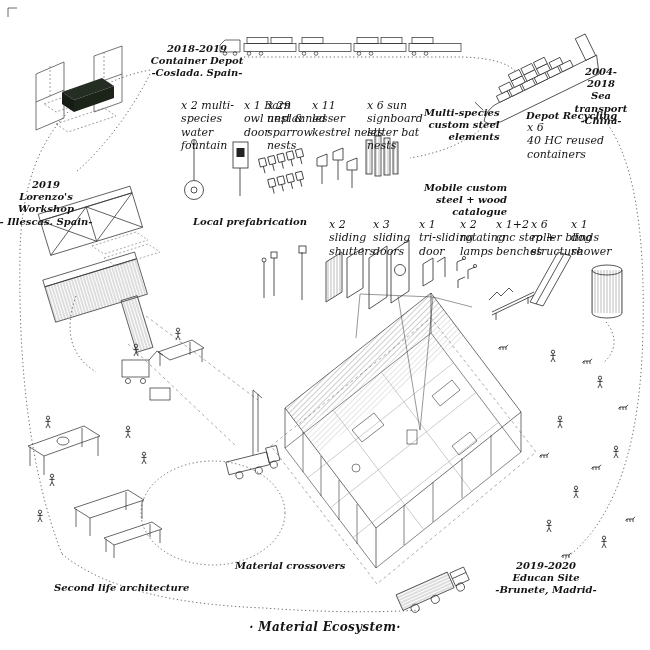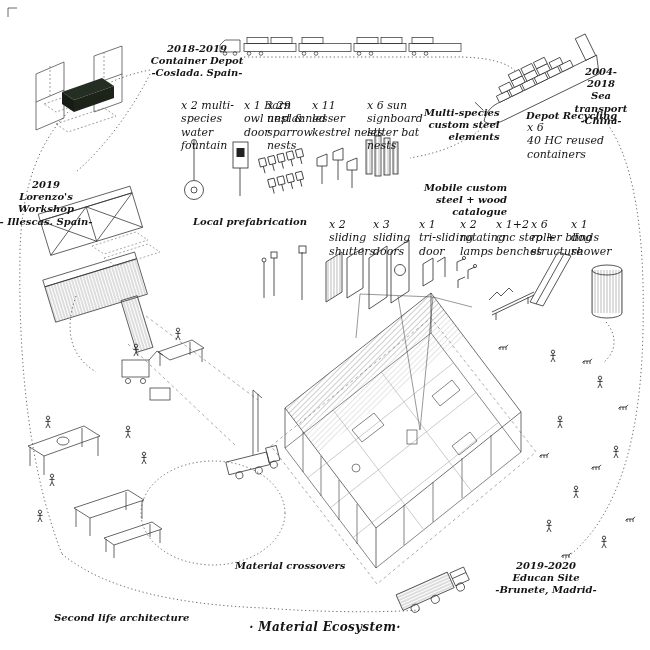--- a/index.html
+++ b/index.html
@@ -439,19 +439,19 @@
 <div class="lbl s7" style="left:496px; top:218px;">x 1+2
 cnc step +
 benches</div>
 <div class="lbl s7" style="left:531px; top:218px;">x 6
 roller blinds
 structure</div>
 <div class="lbl s7" style="left:571px; top:218px;">x 1
 dog
 shower</div>
 
-<div class="lbl b s8" style="left:54px;  top:582px;margin-top:30px;">Second life architecture</div>
+<div class="lbl b s8" style="left:54px;  top:582px;">Second life architecture</div>
 <div class="lbl b s8" style="left:235px; top:560px;">Material crossovers</div>
 <div class="lbl b s8 ctr" style="left:546px; top:560px;">2019-2020
 Educan Site
 -Brunete, Madrid-</div>
 
 <div class="lbl title ctr" style="left:325px; top:620px;">· Material Ecosystem·</div>
 
 </body></html>

